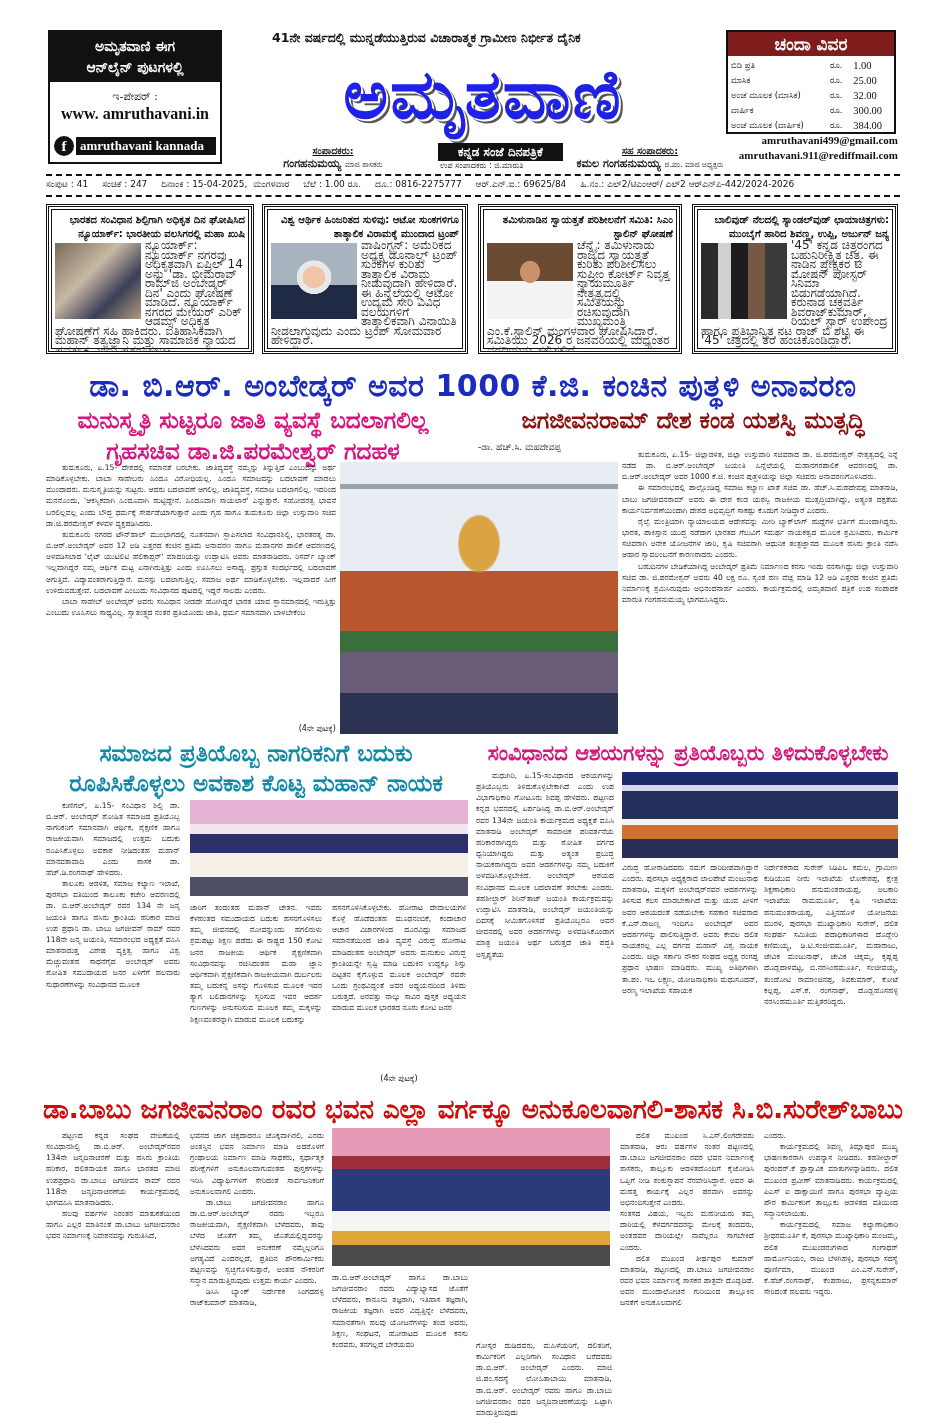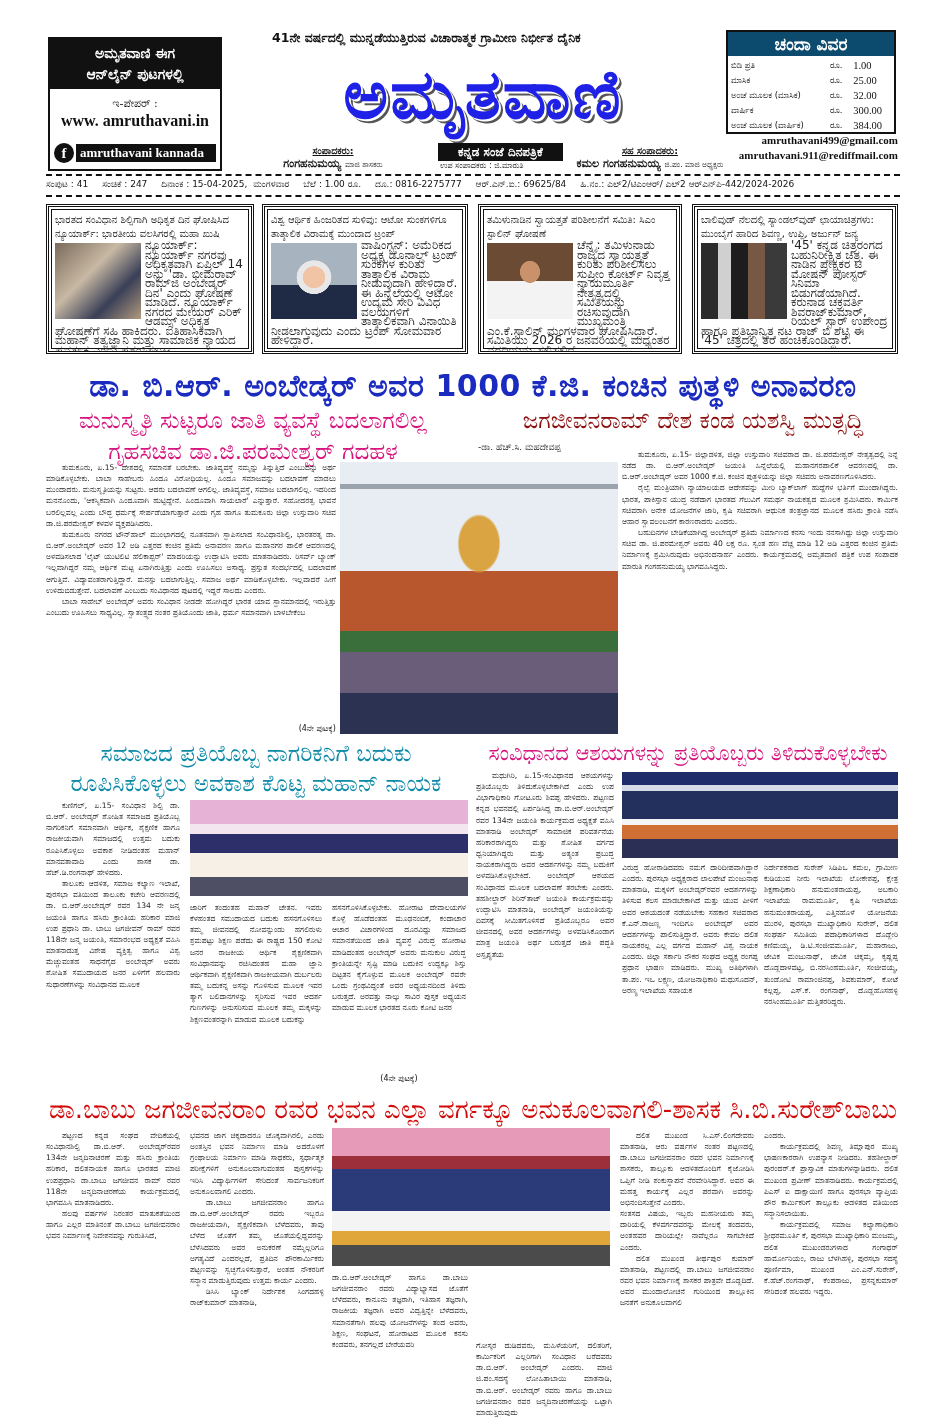--- a/index.html
+++ b/index.html
@@ -1,72 +1,72 @@
 <!DOCTYPE html>
 <html><head>
 <meta charset="utf-8">
 <style>
   * { box-sizing: border-box; margin: 0; padding: 0; }
   html, body { width: 945px; height: 1418px; background: #fff; overflow: hidden; }
   body { font-family: "DejaVu Sans", sans-serif; color: #111; position: relative; }
   .abs { position: absolute; }
 
   
-  .online-box { left: 48px; top: 30px; width: 174px; height: 134px; border: 2px solid #111; background:#fff;margin-top:7px; }
+  .online-box { left: 48px; top: 30px; width: 174px; height: 134px; border: 2px solid #111; background:#fff; }
   .online-box .hd { background:#111; color:#fff; text-align:center; font-size:14px; line-height:21px; padding:4px 2px; font-weight:bold; }
   .online-box .ep { text-align:center; font-size:11px; margin-top:8px; }
   .online-box .www { text-align:center; font-family:"Liberation Serif", serif; font-weight:bold; font-size:16px; margin-top:2px; }
   .online-box .fb { position:absolute; left:4px; bottom:6px; right:4px; height:20px; display:flex; align-items:center; }
   .online-box .fb .ficon { width:20px; height:20px; border-radius:50%; background:#111; color:#fff; font-weight:bold; font-family:"Liberation Serif", serif; font-size:15px; display:flex; align-items:center; justify-content:center; }
   .online-box .fb .ftxt { flex:1; background:#111; color:#fff; font-family:"Liberation Serif", serif; font-weight:bold; font-size:13px; margin-left:2px; height:18px; line-height:18px; padding-left:4px; }
 
   .tagline { left: 272px; top: 30px; width: 440px; font-size: 12.5px; font-weight: bold; text-align: left; }
   .logo { left: 228px; top: 40px; width: 510px; height: 110px; font-size: 68px; font-weight: bold; color: #1f22e6; line-height: 110px; letter-spacing: 2px;
           text-shadow: 2px 2px 0 #fff, 4px 4px 0 #555; font-family: "DejaVu Sans", sans-serif; text-align:center; }
   .evening-badge { left: 438px; top: 143px; background:#111; color:#fff; font-size:12px; font-weight:bold; padding:2px 20px; }
   .sub-editor { left: 440px; top: 161px; font-size: 8px; }
   .editor-block { left: 248px; top: 145px; width:170px; text-align:center; }
   .editor-block .lbl, .coeditor-block .lbl { font-size:9.5px; text-decoration: underline; font-weight:bold; }
   .editor-block .nm, .coeditor-block .nm { font-size:11px; font-weight:bold; }
   .editor-block .nm small, .coeditor-block .nm small { font-size:7.5px; font-weight:normal; }
   .coeditor-block { left: 560px; top: 145px; width:180px; text-align:center; }
 
   .sub-box { left: 726px; top: 30px; width: 170px; height: 104px; border: 2px solid #111; }
-  .sub-box .hd { background:#0c4a6e; color:#fff; text-align:center; font-size:17px; font-weight:bold; line-height:24px; }
+  .sub-box .hd { background:#7f1d1d; color:#fff; text-align:center; font-size:17px; font-weight:bold; line-height:24px; }
   .sub-box table { width:100%; border-collapse:collapse; font-size:8.5px; margin-top:2px; }
   .sub-box td { padding: 0 3px; height: 15px; }
   .sub-box td.v { font-family:"Liberation Serif", serif; font-size:10.5px; text-align:left; }
   .emails { left: 700px; top: 133px; width: 198px; text-align:right; font-family:"Liberation Serif", serif; font-weight:bold; font-size:11px; line-height:15px; }
 
   .dash { left: 46px; width: 854px; height: 0; border-top: 2px dashed #111; }
   .info-strip { left: 46px; top: 179px; width: 854px; font-size: 9px; display:flex; gap: 0; white-space:nowrap; }
   .info-strip span { margin-right: 14px; }
 
   
   .tbox { top: 204px; height: 150px; border: 3px double #111; outline: 1px solid #111; outline-offset: -6px; padding: 6px 6px; overflow:hidden; background:#fff;}
-  .tbox .h { text-align:left; font-weight:normal; font-size:10px; line-height:14px; }
+  .tbox .h { text-align:right; font-weight:bold; font-size:10px; line-height:14px; }
   .tbox .photo { float:left; width:86px; height:76px; margin: 2px 4px 2px 0; }
   .tbox .body { font-size:12px; line-height:9.5px; color:#222; }
 
   .photo { background: linear-gradient(135deg, #7a6a5a, #c8b9a4 40%, #3a3f57 70%, #b19a7e); }
   .photo.trump { background: radial-gradient(ellipse at 50% 45%, #f1c4a6 0 18%, #e8e8e8 19% 28%, transparent 29%), linear-gradient(180deg, #a7b3bf 0 55%, #1f2a44 55%); }
   .photo.stalin { background: radial-gradient(ellipse at 50% 38%, #c9926a 0 16%, transparent 17%), linear-gradient(180deg, #6b4b33 0 50%, #f3f3f3 50%); }
   .photo.group { background: linear-gradient(90deg, #2b2b2b 0 20%, #d0d0d0 20% 35%, #1d1d1d 35% 55%, #775844 55% 75%, #3a3a3a 75%); }
   .photo.statue { background: radial-gradient(ellipse at 50% 30%, #d9a441 0 10%, transparent 11%), linear-gradient(180deg, #e8edf3 0 8%, #9aa3ab 8% 10%, #e8edf3 10% 40%, #b8562d 40% 62%, #3a6f3c 62% 70%, #6a5d7a 70% 85%, #2c3252 85%); }
   .photo.lamp { background: linear-gradient(180deg, #e6b3d6 0 25%, #f4e6ee 25% 35%, #2d2f6b 35% 55%, #f6f0e6 55% 80%, #4e4e64 80%); }
   .photo.felicitation { background: linear-gradient(180deg, #1e2b6b 0 15%, #d5d9e8 15% 22%, #23305e 22% 55%, #f4f4f4 55% 62%, #cf6f33 62% 78%, #2b2f55 78%); }
   .photo.stage { background: linear-gradient(180deg, #e79ab8 0 20%, #9c2f3a 20% 30%, #2b3b7a 30% 60%, #f4f4f4 60% 75%, #e0a63a 75% 85%, #4b4b4b 85%); }
 
   
   .main-head { left: 40px; top: 368px; width: 866px; text-align:center; color:#1b2bc0; font-size:30px; font-weight:bold; letter-spacing: 0.5px; }
   .pink { color: #d6167e; }
   .maroon { color: #8c1010; }
   .teal { color: #0e8aa8; }
   .red { color: #d10a0a; }
-  .sub-head { font-weight:normal; font-size:23px; line-height:30px; }
+  .sub-head { font-weight:bold; font-size:23px; line-height:30px; }
   .byline { font-size: 9px; }
 
   .col { font-size: 7.6px; line-height: 11.15px; text-align: justify; color:#222; overflow:hidden; }
   .col p { text-indent: 16px; }
   .cont { text-align:right; font-size:8px; }
 </style>
 </head>
 <body>
 
 <div class="abs online-box">
@@ -178,20 +178,21 @@
   <p>ತುಮಕೂರು, ಏ.15- ದೇಶದಲ್ಲಿ ಸಮಾನತೆ ಬರಬೇಕು. ಜಾತಿವ್ಯವಸ್ಥೆ ನಮ್ಮನ್ನು ತಿನ್ನುತ್ತಿದೆ ಎಂಬುದನ್ನು ಅರ್ಥ ಮಾಡಿಕೊಳ್ಳಬೇಕು. ಬಾಬಾ ಸಾಹೇಬರು ಹಿಂದೂ ವಿರೋಧಿಯಲ್ಲ. ಹಿಂದೂ ಸಮಾಜವನ್ನು ಬದಲಾವಣೆ ಮಾಡಲು ಮುಂದಾದರು. ಮನುಸ್ಮೃತಿಯನ್ನು ಸುಟ್ಟರು. ಆದರು ಬದಲಾವಣೆ ಆಗಲಿಲ್ಲ. ಜಾತಿವ್ಯವಸ್ಥೆ, ಸಮಾಜ ಬದಲಾಗಲಿಲ್ಲ. ಇದರಿಂದ ಮನನೊಂದು, 'ಆಕಸ್ಮಿಕವಾಗಿ ಹಿಂದೂವಾಗಿ ಹುಟ್ಟಿದ್ದೇನೆ. ಹಿಂದೂವಾಗಿ ಸಾಯಲಾರೆ' ಎನ್ನುತ್ತಾರೆ. ಸಹೋದರತ್ವ ಭಾವನೆ ಬರಲಿಲ್ಲವಲ್ಲ ಎಂದು ಬೌದ್ಧ ಧರ್ಮಕ್ಕೆ ಸೇರ್ಪಡೆಯಾಗುತ್ತಾರೆ ಎಂದು ಗೃಹ ಹಾಗೂ ತುಮಕೂರು ಜಿಲ್ಲಾ ಉಸ್ತುವಾರಿ ಸಚಿವ ಡಾ.ಜಿ.ಪರಮೇಶ್ವರ್ ಕಳವಳ ವ್ಯಕ್ತಪಡಿಸಿದರು.</p>
   <p>ತುಮಕೂರು ನಗರದ ಟೌನ್‌ಹಾಲ್ ಮುಂಭಾಗದಲ್ಲಿ ನೂತನವಾಗಿ ಸ್ಥಾಪಿಸಲಾದ ಸಂವಿಧಾನಶಿಲ್ಪಿ, ಭಾರತರತ್ನ ಡಾ. ಬಿ.ಆರ್.ಅಂಬೇಡ್ಕರ್ ಅವರ 12 ಅಡಿ ಎತ್ತರದ ಕಂಚಿನ ಪ್ರತಿಮೆ ಅನಾವರಣ ಹಾಗೂ ಮಹಾನಗರ ಪಾಲಿಕೆ ಆವರಣದಲ್ಲಿ ಅಳವಡಿಸಲಾದ 'ಲೈಟ್ ಯುಟಿಲಿಟಿ ಹೆಲಿಕಾಪ್ಟರ್' ಮಾದರಿಯನ್ನು ಉದ್ಘಾಟಿಸಿ ಅವರು ಮಾತನಾಡಿದರು. ರಿಸರ್ವ್ ಬ್ಯಾಂಕ್ ಇಲ್ಲವಾಗಿದ್ದರೆ ನಮ್ಮ ಆರ್ಥಿಕ ಮಟ್ಟ ಏನಾಗಿರುತ್ತಿತ್ತು ಎಂದು ಊಹಿಸಲು ಅಸಾಧ್ಯ. ಪ್ರಸ್ತುತ ಸಂದರ್ಭದಲ್ಲಿ ಬದಲಾವಣೆ ಆಗುತ್ತಿವೆ. ವಿದ್ಯಾವಂತರಾಗುತ್ತಿದ್ದಾರೆ. ಮನಸ್ಸು ಬದಲಾಗುತ್ತಿಲ್ಲ. ಸಮಾಜ ಅರ್ಥ ಮಾಡಿಕೊಳ್ಳಬೇಕು. ಇಲ್ಲವಾದರೆ ಹೀಗೆ ಉಳಿದುಬಿಡುತ್ತೇವೆ. ಬದಲಾವಣೆ ಎಂಬುದು ಸಂವಿಧಾನದ ಪುಟದಲ್ಲಿ ಇದ್ದರೆ ಸಾಲದು ಎಂದರು.</p>
   <p>ಬಾಬಾ ಸಾಹೇಬ್ ಅಂಬೇಡ್ಕರ್ ಅವರು ಸಂವಿಧಾನ ನೀಡದೇ ಹೋಗಿದ್ದರೆ ಭಾರತ ಯಾವ ಸ್ಥಾನಮಾನದಲ್ಲಿ ಇರುತ್ತಿತ್ತು ಎಂಬುದು ಊಹಿಸಲು ಸಾಧ್ಯವಿಲ್ಲ. ಸ್ವಾತಂತ್ರ್ಯದ ನಂತರ ಪ್ರತಿಯೊಂದು ಜಾತಿ, ಧರ್ಮ ಸಮಾನವಾಗಿ ಬಾಳಬೇಕೆಂಬ</p>
 </div>
 <div class="abs cont" style="left:240px;top:724px;width:96px">(4ನೇ ಪುಟಕ್ಕೆ)</div>
 
 <div class="abs photo statue" style="left:340px;top:462px;width:278px;height:272px"></div>
 
 <div class="abs col" style="left:622px;top:449px;width:276px;height:285px">
   <p>ತುಮಕೂರು, ಏ.15- ಜಿಲ್ಲಾಡಳಿತ, ಜಿಲ್ಲಾ ಉಸ್ತುವಾರಿ ಸಚಿವರಾದ ಡಾ. ಜಿ.ಪರಮೇಶ್ವರ್ ನೇತೃತ್ವದಲ್ಲಿ ನಿನ್ನೆ ನಡೆದ ಡಾ. ಬಿ.ಆರ್.ಅಂಬೇಡ್ಕರ್ ಜಯಂತಿ ಹಿನ್ನೆಲೆಯಲ್ಲಿ ಮಹಾನಗರಪಾಲಿಕೆ ಆವರಣದಲ್ಲಿ ಡಾ. ಬಿ.ಆರ್.ಅಂಬೇಡ್ಕರ್ ಅವರ 1000 ಕೆ.ಜಿ. ಕಂಚಿನ ಪುತ್ಥಳಿಯನ್ನು ಜಿಲ್ಲಾ ಸಚಿವರು ಅನಾವರಣಗೊಳಿಸಿದರು.</p>
+  <p>ಈ ಸಮಾರಂಭದಲ್ಲಿ ಪಾಲ್ಗೊಂಡಿದ್ದ ಸಮಾಜ ಕಲ್ಯಾಣ ಖಾತೆ ಸಚಿವ ಡಾ. ಹೆಚ್.ಸಿ.ಮಹದೇವಪ್ಪ ಮಾತನಾಡಿ, ಬಾಬು ಜಗಜೀವನರಾಮ್ ಅವರು ಈ ದೇಶ ಕಂಡ ಯಶಸ್ವಿ ರಾಜಕೀಯ ಮುತ್ಸದ್ಧಿಯಾಗಿದ್ದು, ಅತ್ಯಂತ ದಕ್ಷತೆಯ ಕಾರ್ಯನಿರ್ವಹಣೆಯಿಂದಾಗಿ ದೇಶದ ಅಭಿವೃದ್ಧಿಗೆ ಸಾಕಷ್ಟು ಕೊಡುಗೆ ನೀಡಿದ್ದಾರೆ ಎಂದರು.</p>
   <p>ರೈಲ್ವೆ ಮಂತ್ರಿಯಾಗಿ ನ್ಯಾಯಾಲಯದ ಆದೇಶವನ್ನು ಮೀರಿ ಬ್ಯಾಕ್‌ಲಾಗ್ ಹುದ್ದೆಗಳ ಭರ್ತಿಗೆ ಮುಂದಾಗಿದ್ದರು. ಭಾರತ, ಪಾಕಿಸ್ತಾನ ಯುದ್ಧ ನಡೆದಾಗ ಭಾರತದ ಗೆಲುವಿಗೆ ಸಮರ್ಥ ನಾಯಕತ್ವದ ಮೂಲಕ ಶ್ರಮಿಸಿದರು. ಕಾರ್ಮಿಕ ಸಚಿವರಾಗಿ ಅನೇಕ ಯೋಜನೆಗಳ ಜಾರಿ, ಕೃಷಿ ಸಚಿವರಾಗಿ ಆಧುನಿಕ ತಂತ್ರಜ್ಞಾನದ ಮೂಲಕ ಹಸಿರು ಕ್ರಾಂತಿ ನಡೆಸಿ ಆಹಾರ ಸ್ವಾವಲಂಬನೆಗೆ ಕಾರಣರಾದರು ಎಂದರು.</p>
   <p>ಬಹುದಿನಗಳ ಬೇಡಿಕೆಯಾಗಿದ್ದ ಅಂಬೇಡ್ಕರ್ ಪ್ರತಿಮೆ ನಿರ್ಮಾಣದ ಕನಸು ಇಂದು ನನಸಾಗಿದ್ದು ಜಿಲ್ಲಾ ಉಸ್ತುವಾರಿ ಸಚಿವ ಡಾ. ಜಿ.ಪರಮೇಶ್ವರ್ ಅವರು 40 ಲಕ್ಷ ರೂ. ಸ್ವಂತ ಹಣ ವೆಚ್ಚ ಮಾಡಿ 12 ಅಡಿ ಎತ್ತರದ ಕಂಚಿನ ಪ್ರತಿಮೆ ನಿರ್ಮಾಣಕ್ಕೆ ಶ್ರಮಿಸಿರುವುದು ಅಭಿನಂದನಾರ್ಹ ಎಂದರು. ಕಾರ್ಯಕ್ರಮದಲ್ಲಿ ಅಮೃತವಾಣಿ ಪತ್ರಿಕೆ ಉಪ ಸಂಪಾದಕ ಮಾರುತಿ ಗಂಗಹನುಮಯ್ಯ ಭಾಗವಹಿಸಿದ್ದರು.</p>
 </div>
 
 <div class="abs sub-head teal" style="left:46px;top:738px;width:420px;text-align:center">ಸಮಾಜದ ಪ್ರತಿಯೊಬ್ಬ ನಾಗರಿಕನಿಗೆ ಬದುಕು</div>
 <div class="abs sub-head teal" style="left:46px;top:768px;width:420px;text-align:center">ರೂಪಿಸಿಕೊಳ್ಳಲು ಅವಕಾಶ ಕೊಟ್ಟ ಮಹಾನ್ ನಾಯಕ</div>
 
 <div class="abs col" style="left:46px;top:800px;width:134px;height:285px">
   <p>ಕುಣಿಗಲ್, ಏ.15- ಸಂವಿಧಾನ ಶಿಲ್ಪಿ ಡಾ. ಬಿ.ಆರ್. ಅಂಬೇಡ್ಕರ್ ಶೋಷಿತ ಸಮಾಜದ ಪ್ರತಿಯೊಬ್ಬ ನಾಗರಿಕನಿಗೆ ಸಮಾನವಾಗಿ ಆರ್ಥಿಕ, ಶೈಕ್ಷಣಿಕ ಹಾಗೂ ರಾಜಕೀಯವಾಗಿ ಸಮಾಜದಲ್ಲಿ ಉತ್ತಮ ಬದುಕು ರೂಪಿಸಿಕೊಳ್ಳಲು ಅವಕಾಶ ನೀಡಿದಂತಹ ಮಹಾನ್ ಮಾನವತಾವಾದಿ ಎಂದು ಶಾಸಕ ಡಾ. ಹೆಚ್.ಡಿ.ರಂಗನಾಥ್ ಹೇಳಿದರು.</p>
   <p>ತಾಲೂಕು ಆಡಳಿತ, ಸಮಾಜ ಕಲ್ಯಾಣ ಇಲಾಖೆ, ಪುರಸಭಾ ವತಿಯಿಂದ ತಾಲೂಕು ಕಚೇರಿ ಆವರಣದಲ್ಲಿ ಡಾ. ಬಿ.ಆರ್.ಅಂಬೇಡ್ಕರ್ ರವರ 134 ನೇ ಜನ್ಮ ಜಯಂತಿ ಹಾಗೂ ಹಸಿರು ಕ್ರಾಂತಿಯ ಹರಿಕಾರ ಮಾಜಿ ಉಪ ಪ್ರಧಾನಿ ಡಾ. ಬಾಬು ಜಗಜೀವನ್ ರಾಮ್ ರವರ 118ನೇ ಜನ್ಮ ಜಯಂತಿ, ಸಮಾರಂಭದ ಅಧ್ಯಕ್ಷತೆ ವಹಿಸಿ ಮಾತನಾಡುತ್ತ ವಿಶೇಷ ವ್ಯಕ್ತಿತ್ವ ಹಾಗೂ ವಿಶ್ವ ಮೆಚ್ಚುವಂತಹ ಸಾಧನೆಗೈದ ಅಂಬೇಡ್ಕರ್ ಅವರು ಶೋಷಿತ ಸಮುದಾಯದ ಜನರ ಏಳಿಗೆಗೆ ಹಲವಾರು ಸುಧಾರಣೆಗಳನ್ನು ಸಂವಿಧಾನದ ಮೂಲಕ</p>

